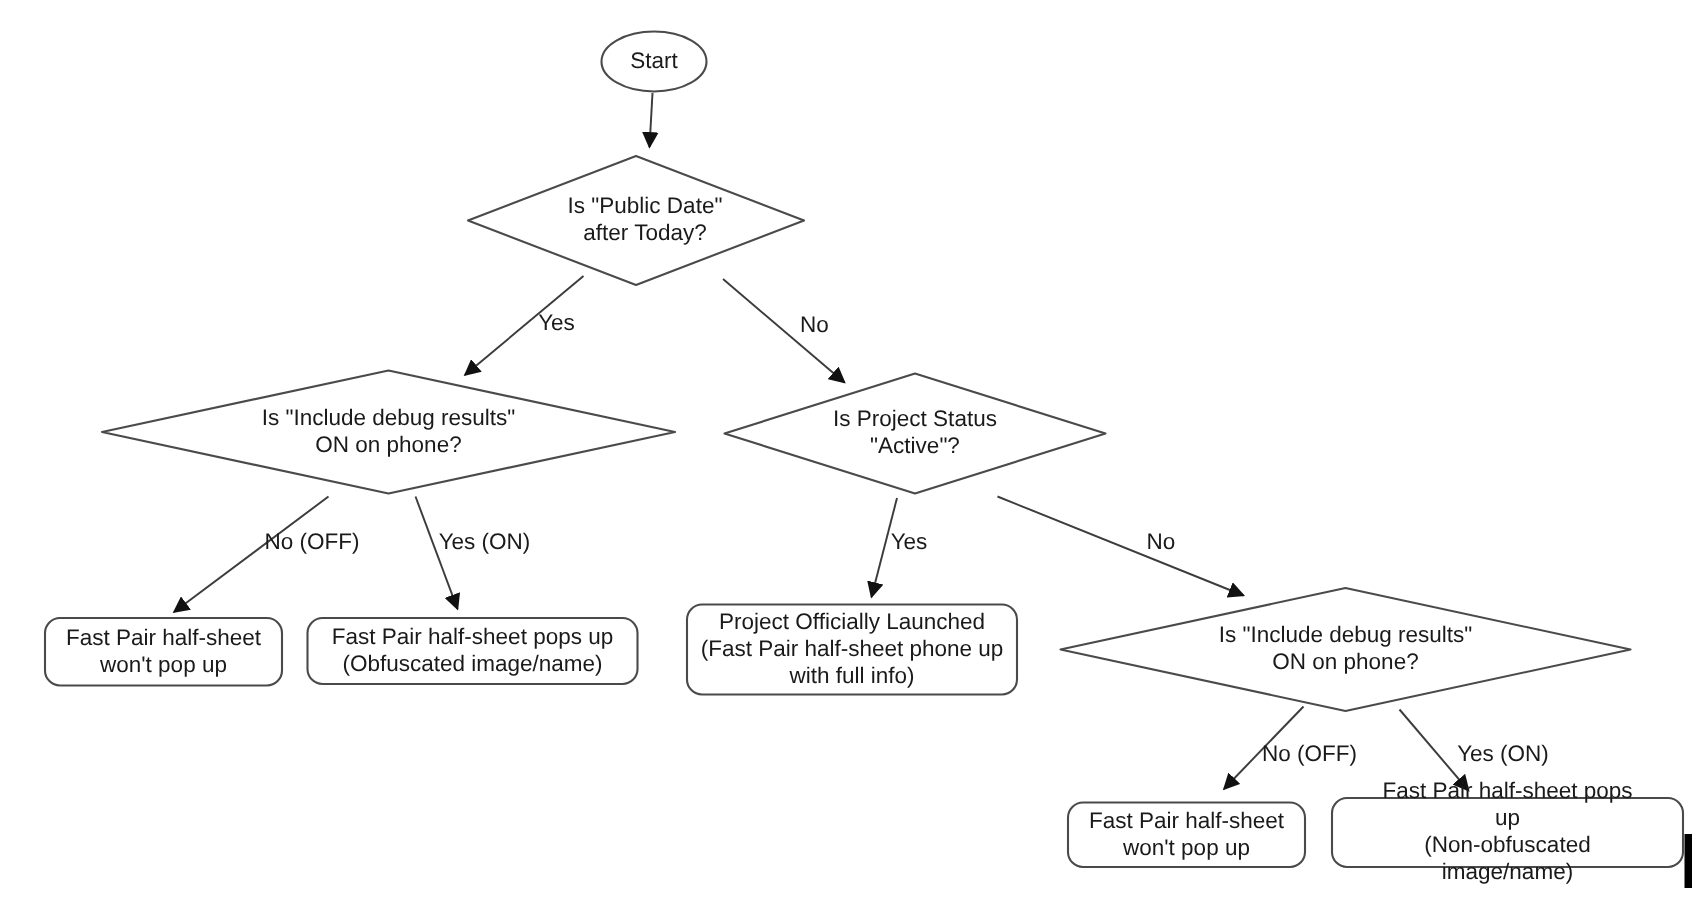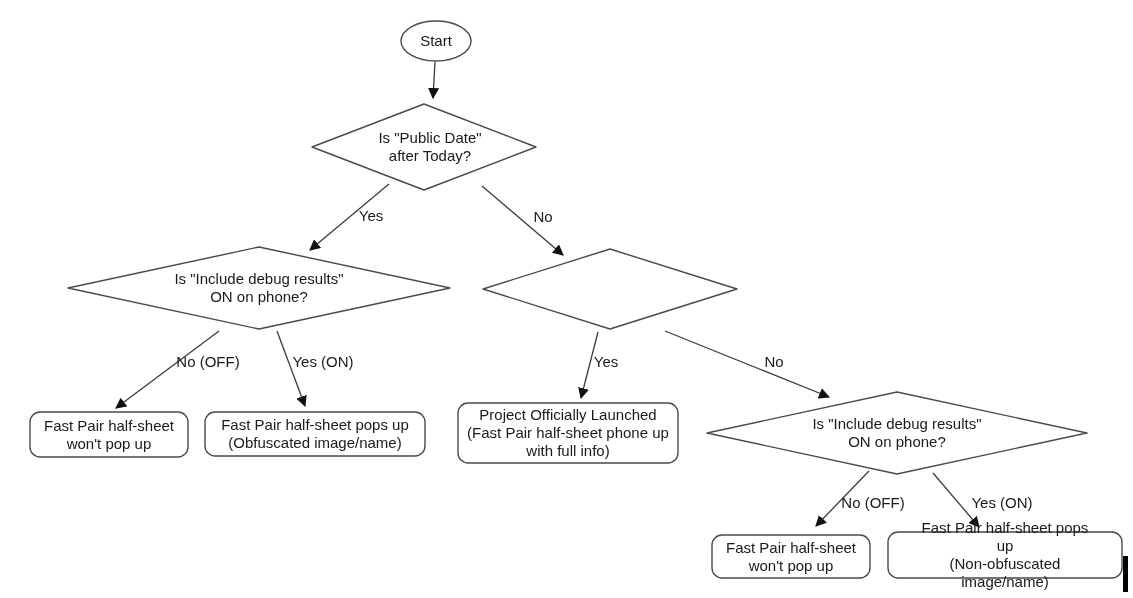--- a/index.html
+++ b/index.html
@@ -91,20 +91,22 @@
     <line class="edge" x1="665" y1="331" x2="829" y2="397" marker-end="url(#arrow)"></line>
     <line class="edge" x1="869" y1="471" x2="816" y2="526" marker-end="url(#arrow)"></line>
     <line class="edge" x1="933" y1="473" x2="979" y2="527" marker-end="url(#arrow)"></line>
   </svg>
 
   <div class="node-label" style="left:436px; top:41px;">Start</div>
   <div class="node-label" style="left:430px; top:147px;">Is "Public Date"
 after Today?</div>
   <div class="node-label" style="left:259px; top:288px;">Is "Include debug results"
 ON on phone?</div>
+  <div class="node-label" style="left:610px; top:289px;">Is Project Status
+"Active"?</div>
   <div class="node-label" style="left:897px; top:433px;">Is "Include debug results"
 ON on phone?</div>
   <div class="node-label" style="left:109px; top:435px;">Fast Pair half-sheet
 won't pop up</div>
   <div class="node-label" style="left:315px; top:434px;">Fast Pair half-sheet pops up
 (Obfuscated image/name)</div>
   <div class="node-label" style="left:568px; top:433px;">Project Officially Launched
 (Fast Pair half-sheet phone up
 with full info)</div>
   <div class="node-label" style="left:791px; top:557px;">Fast Pair half-sheet

